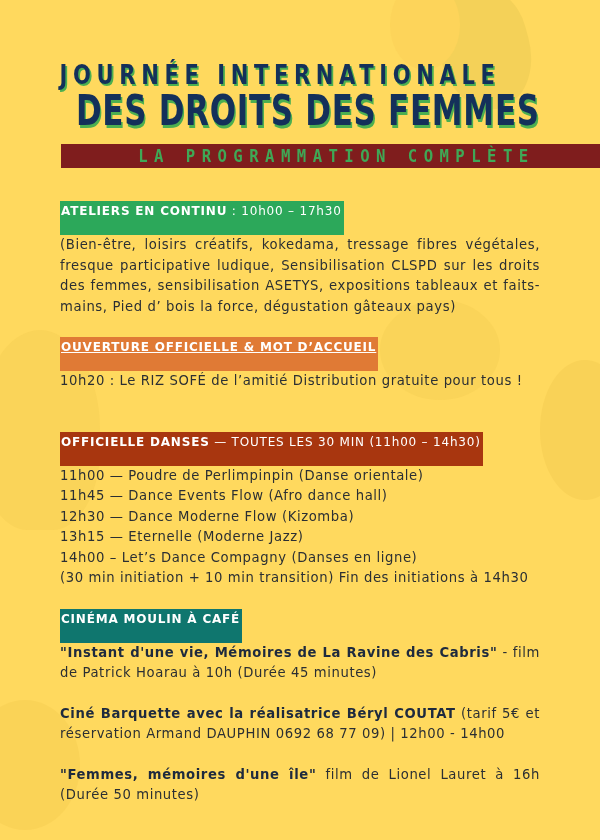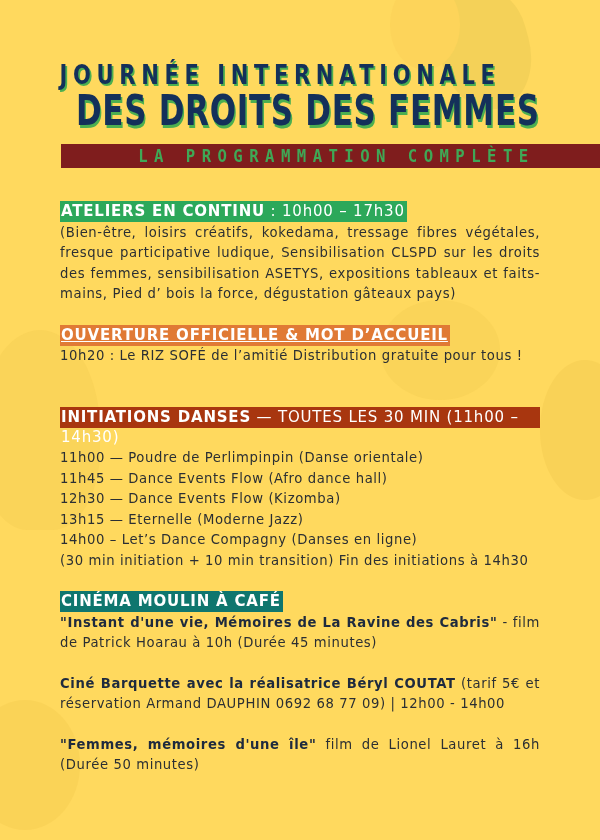--- a/index.html
+++ b/index.html
@@ -60,25 +60,25 @@
       line-height: 24px;
       transform: scaleX(0.92);
       white-space: nowrap;
     }
 
     .content { position: absolute; left: 60px; top: 201px; width: 480px; font-size: 13.2px; line-height: 20.5px; letter-spacing: 0.6px; }
     .hdr {
       display: inline-block;
       color: #ffffff;
       font-weight: bold;
-      font-size: 15px;
+      font-size: 12px;
       letter-spacing: 0.8px;
       padding: 0 2px 0 1px;
       line-height: 20px;
-      height: 21px;
+      height: 34px;
     }
     .hdr .light { font-weight: normal; }
     .hdr-green { background: #2ca85a; }
     .hdr-orange { background: #e07a35; text-decoration: underline; }
     .hdr-red { background: #a8360f; }
     .hdr-navy { background: #0f766e; }
     .line { display: block; white-space: nowrap; }
     .justify { text-align: justify; text-align-last: left; white-space: normal; }
     .bold { font-weight: bold; color: #1e2a3e; }
     .gap { height: 20px; }
@@ -110,24 +110,24 @@
     <div class="justify">(Bien-être, loisirs créatifs, kokedama, tressage fibres végétales, fresque participative ludique, Sensibilisation CLSPD sur les droits des femmes, sensibilisation ASETYS, expositions tableaux et faits-mains, Pied d’ bois la force, dégustation gâteaux pays)</div>
   </div>
 
   <div class="section">
     <span class="hdr hdr-orange">OUVERTURE OFFICIELLE &amp; MOT D’ACCUEIL</span>
     <span class="line">10h20 : Le RIZ SOFÉ de l’amitié Distribution gratuite pour tous !</span>
     <div class="gap"></div>
   </div>
 
   <div class="section">
-    <span class="hdr hdr-red"><span>INITIATIONS DANSES</span><span class="light"> — TOUTES LES 30 MIN (11h00 – 14h30)</span></span>
+    <span class="hdr hdr-red"><span>OFFICIELLE DANSES</span><span class="light"> — TOUTES LES 30 MIN (11h00 – 14h30)</span></span>
     <span class="line">11h00 — Poudre de Perlimpinpin (Danse orientale)</span>
     <span class="line">11h45 — Dance Events Flow (Afro dance hall)</span>
-    <span class="line">12h30 — Dance Events Flow (Kizomba)</span>
+    <span class="line">12h30 — Dance Moderne Flow (Kizomba)</span>
     <span class="line">13h15 — Eternelle (Moderne Jazz)</span>
     <span class="line">14h00 – Let’s Dance Compagny (Danses en ligne)</span>
     <div class="justify">(30 min initiation + 10 min transition) Fin des initiations à 14h30</div>
   </div>
 
   <div class="section">
     <span class="hdr hdr-navy">CINÉMA MOULIN À CAFÉ</span>
     <div class="justify"><span class="bold">"Instant d'une vie, Mémoires de La Ravine des Cabris"</span><span> - film de Patrick Hoarau à 10h (Durée 45 minutes)</span></div>
     <div class="gap"></div>
     <div class="justify"><span class="bold">Ciné Barquette avec la réalisatrice Béryl COUTAT</span><span> (tarif 5€ et réservation Armand DAUPHIN 0692 68 77 09) | 12h00 - 14h00</span></div>

